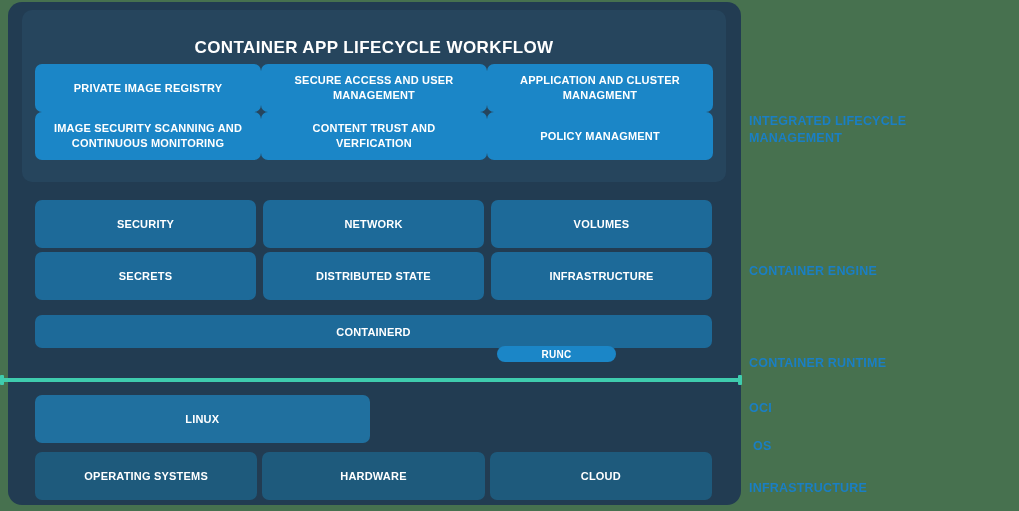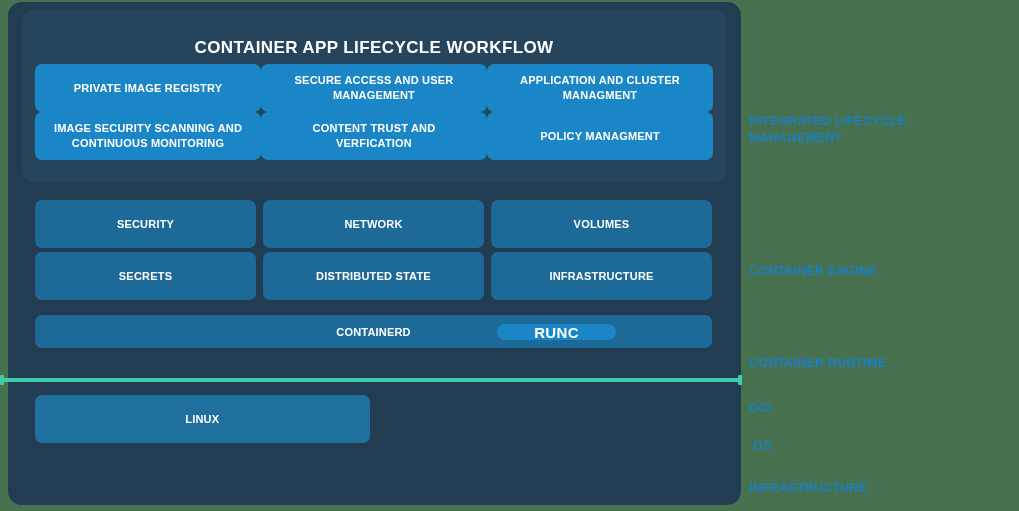--- a/index.html
+++ b/index.html
@@ -81,26 +81,26 @@
     position:absolute;
     left:35px;top:315px;width:677px;height:33px;
     background:var(--engine_blue);
     border-radius:7px;
     display:flex;align-items:center;justify-content:center;
     color:var(--text_white);
     font-size:11px;font-weight:600;letter-spacing:.2px;
   }
   .runc-pill{
     position:absolute;
-    left:462px;top:9px;width:119px;height:16px;
+    left:462px;top:31px;width:119px;height:16px;
     background:var(--accent_bright_blue);
     border-radius:8px;
     display:flex;align-items:center;justify-content:center;
     color:var(--text_white);
-    font-size:15px;font-weight:600;letter-spacing:.3px;
+    font-size:10px;font-weight:600;letter-spacing:.3px;
   }
   
   .oci-line{
     position:absolute;
     left:0;top:378px;width:742px;height:4px;
     background:var(--oci_teal);
   }
   .oci-line::before,.oci-line::after{
     content:"";
     position:absolute;top:-3px;
@@ -175,20 +175,25 @@
 
     <div class="containerd-box" style="left:27px;top:313px;">
       <span>CONTAINERD</span>
       <div class="runc-pill">RUNC</div>
     </div>
 
     <div class="os-grid" style="left:27px;top:393px;">
       <div class="box box-os">LINUX</div>
     </div>
 
+    <div class="infra-grid" style="left:27px;top:450px;">
+      <div class="box box-infra">OPERATING SYSTEMS</div>
+      <div class="box box-infra">HARDWARE</div>
+      <div class="box box-infra">CLOUD</div>
+    </div>
 
   </div>
 
   <div class="oci-line"></div>
 
   <div class="side-label wrap lbl-integrated">INTEGRATED LIFECYCLE MANAGEMENT</div>
   <div class="side-label lbl-engine">CONTAINER ENGINE</div>
   <div class="side-label lbl-runtime">CONTAINER RUNTIME</div>
   <div class="side-label lbl-oci">OCI</div>
   <div class="side-label lbl-os">OS</div>

